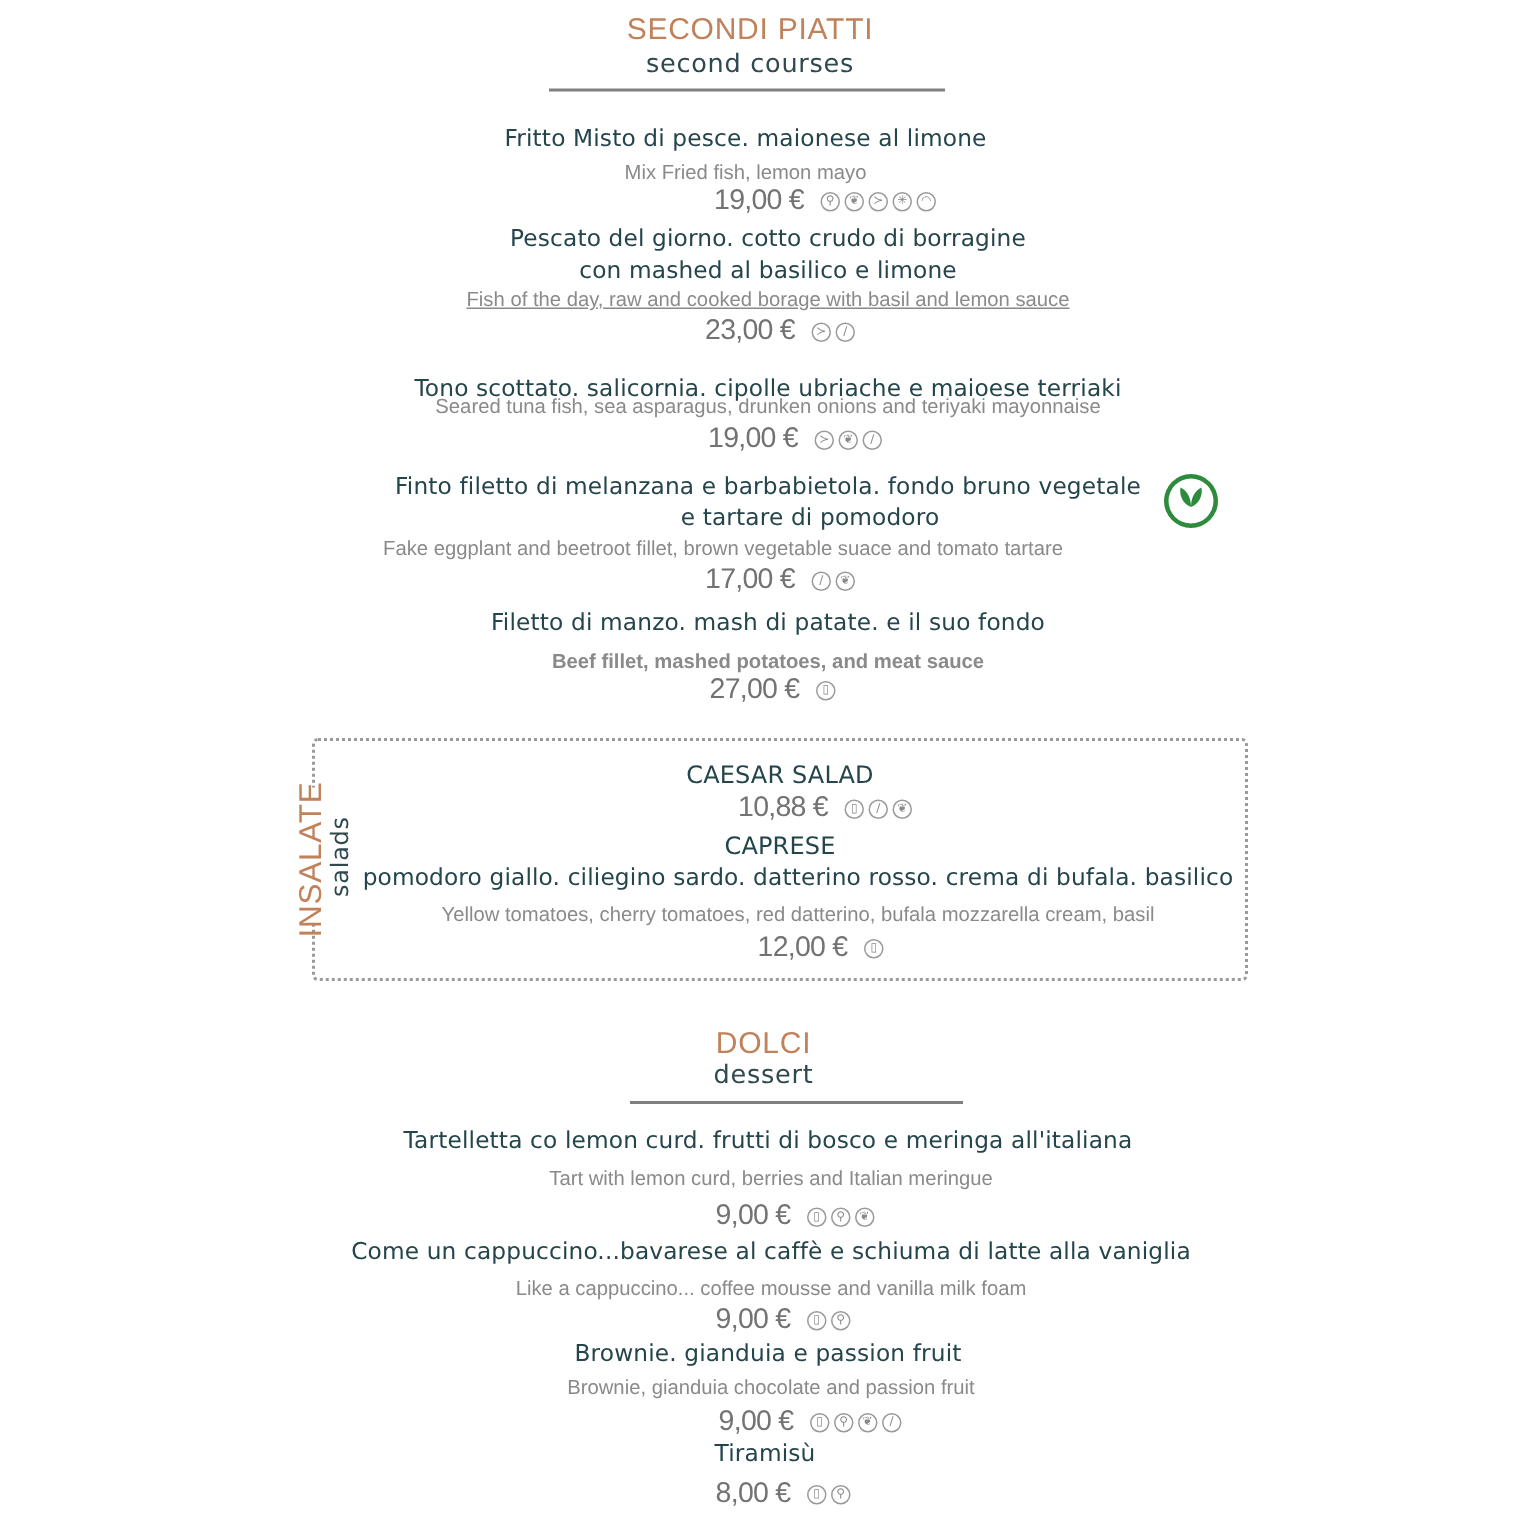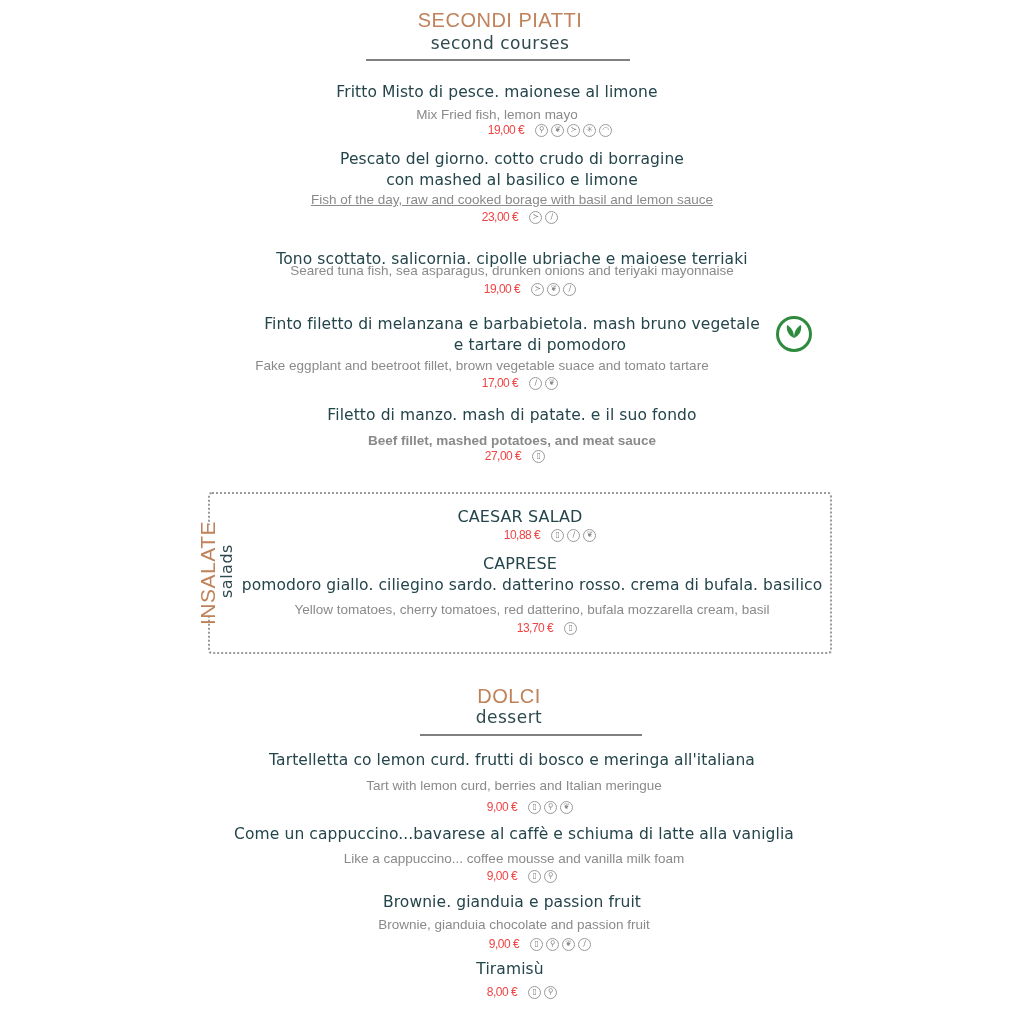--- a/index.html
+++ b/index.html
@@ -5,21 +5,21 @@
   html, body { margin: 0; padding: 0; background: #ffffff; }
   body { width: 1024px; height: 1024px; position: relative; overflow: hidden;
          font-family: "DejaVu Sans", sans-serif; }
   .abs { position: absolute; left: 0; width: 1024px; text-align: center; }
   .sec-title { color: #c0825a; font-family: "Liberation Sans", sans-serif; font-size: 20px; letter-spacing: 0.5px; font-weight: normal; }
   .sec-sub { color: #2f4a4f; font-family: "DejaVu Sans", sans-serif; font-size: 17px; letter-spacing: 0.5px; }
   .rule { position: absolute; height: 2px; background: #808080; }
   .dish { color: #24454b; font-family: "DejaVu Sans", sans-serif; font-size: 15.5px; font-weight: normal; line-height: 21px; letter-spacing: 0.1px; }
   .desc { color: #8a8a8a; font-family: "Liberation Sans", sans-serif; font-size: 13.5px; line-height: 17px; }
   .price-row { display: flex; justify-content: center; align-items: center; gap: 3px; }
-  .price { color: #ef4444; font-family: "Liberation Sans", sans-serif; font-size: 12px; margin-right: 8px; letter-spacing: -0.5px; }
+  .price { color: #737373; font-family: "Liberation Sans", sans-serif; font-size: 19px; margin-right: 8px; letter-spacing: -0.5px; }
   .alg { width: 13px; height: 13px; border: 1.3px solid #9a9a9a; border-radius: 50%; display: inline-flex; align-items: center; justify-content: center; font-size: 8px; color: #8a8a8a; line-height: 1; box-sizing: border-box; }
   .box { position: absolute; left: 208px; top: 492px; width: 624px; height: 162px; border: 2px dotted #9a9a9a; border-radius: 4px; box-sizing: border-box; }
   .box-gap { position: absolute; left: 203px; top: 525px; width: 12px; height: 90px; background: #fff; }
   .vert { position: absolute; transform-origin: left top; transform: rotate(-90deg); white-space: nowrap; }
   .vegan { position: absolute; left: 776px; top: 316px; width: 36px; height: 36px; border-radius: 50%; background: #2e8b3e; display: flex; flex-direction: column; align-items: center; justify-content: center; }
   .vegan-inner { width: 30px; height: 30px; border-radius: 50%; background: #fff; display: flex; flex-direction: column; align-items: center; justify-content: flex-start; overflow: hidden; }
   .vegan-label { position: absolute; bottom: 5px; left: 0; width: 36px; text-align: center; color: #fff; font-size: 4.5px; font-family: "Liberation Sans", sans-serif; font-weight: bold; }
 </style>
 </head>
 <body>
@@ -57,21 +57,21 @@
   <div class="abs desc" style="top:262px;">Seared tuna fish, sea asparagus, drunken onions and teriyaki mayonnaise</div>
   <div class="abs price-row" style="top:282px; left:18px;">
     <span class="price">19,00 €</span>
     <span class="alg">≻</span>
     <span class="alg">❦</span>
     <span class="alg">∕</span>
   </div>
 </div>
 
 <div>
-  <div class="abs dish" style="top:314px;">Finto filetto di melanzana e barbabietola. mash bruno vegetale</div>
+  <div class="abs dish" style="top:314px;">Finto filetto di melanzana e barbabietola. fondo bruno vegetale</div>
   <div class="abs dish" style="top:335px;padding-left:28px;">e tartare di pomodoro</div>
   <div class="abs desc" style="top:357px; left:-30px;">Fake eggplant and beetroot fillet, brown vegetable suace and tomato tartare</div>
   <div class="abs price-row" style="top:376px; left:8px;">
     <span class="price">17,00 €</span>
     <span class="alg">∕</span>
     <span class="alg">❦</span>
   </div>
   <div class="vegan">
     <div class="vegan-inner">
       <svg width="30" height="22" viewBox="0 0 30 22">
@@ -105,21 +105,21 @@
     <span class="alg">∕</span>
     <span class="alg">❦</span>
   </div>
 </div>
 
 <div>
   <div class="abs dish" style="top:553px; left:8px; font-size:16px;">CAPRESE</div>
   <div class="abs dish" style="top:575px; left:20px;">pomodoro giallo. ciliegino sardo. datterino rosso. crema di bufala. basilico</div>
   <div class="abs desc" style="top:601px; left:20px;">Yellow tomatoes, cherry tomatoes, red datterino, bufala mozzarella cream, basil</div>
   <div class="abs price-row" style="top:621px; left:35px;">
-    <span class="price">13,70 €</span>
+    <span class="price">12,00 €</span>
     <span class="alg">▯</span>
   </div>
 </div>
 
 <div class="abs sec-title" style="top:685px; left:-3px;">DOLCI</div>
 <div class="abs sec-sub" style="top:707px; left:-3px;">dessert</div>
 <div class="rule" style="left:420px; top:734px; width:222px;"></div>
 
 <div>
   <div class="abs dish" style="top:750px;">Tartelletta co lemon curd. frutti di bosco e meringa all'italiana</div>

